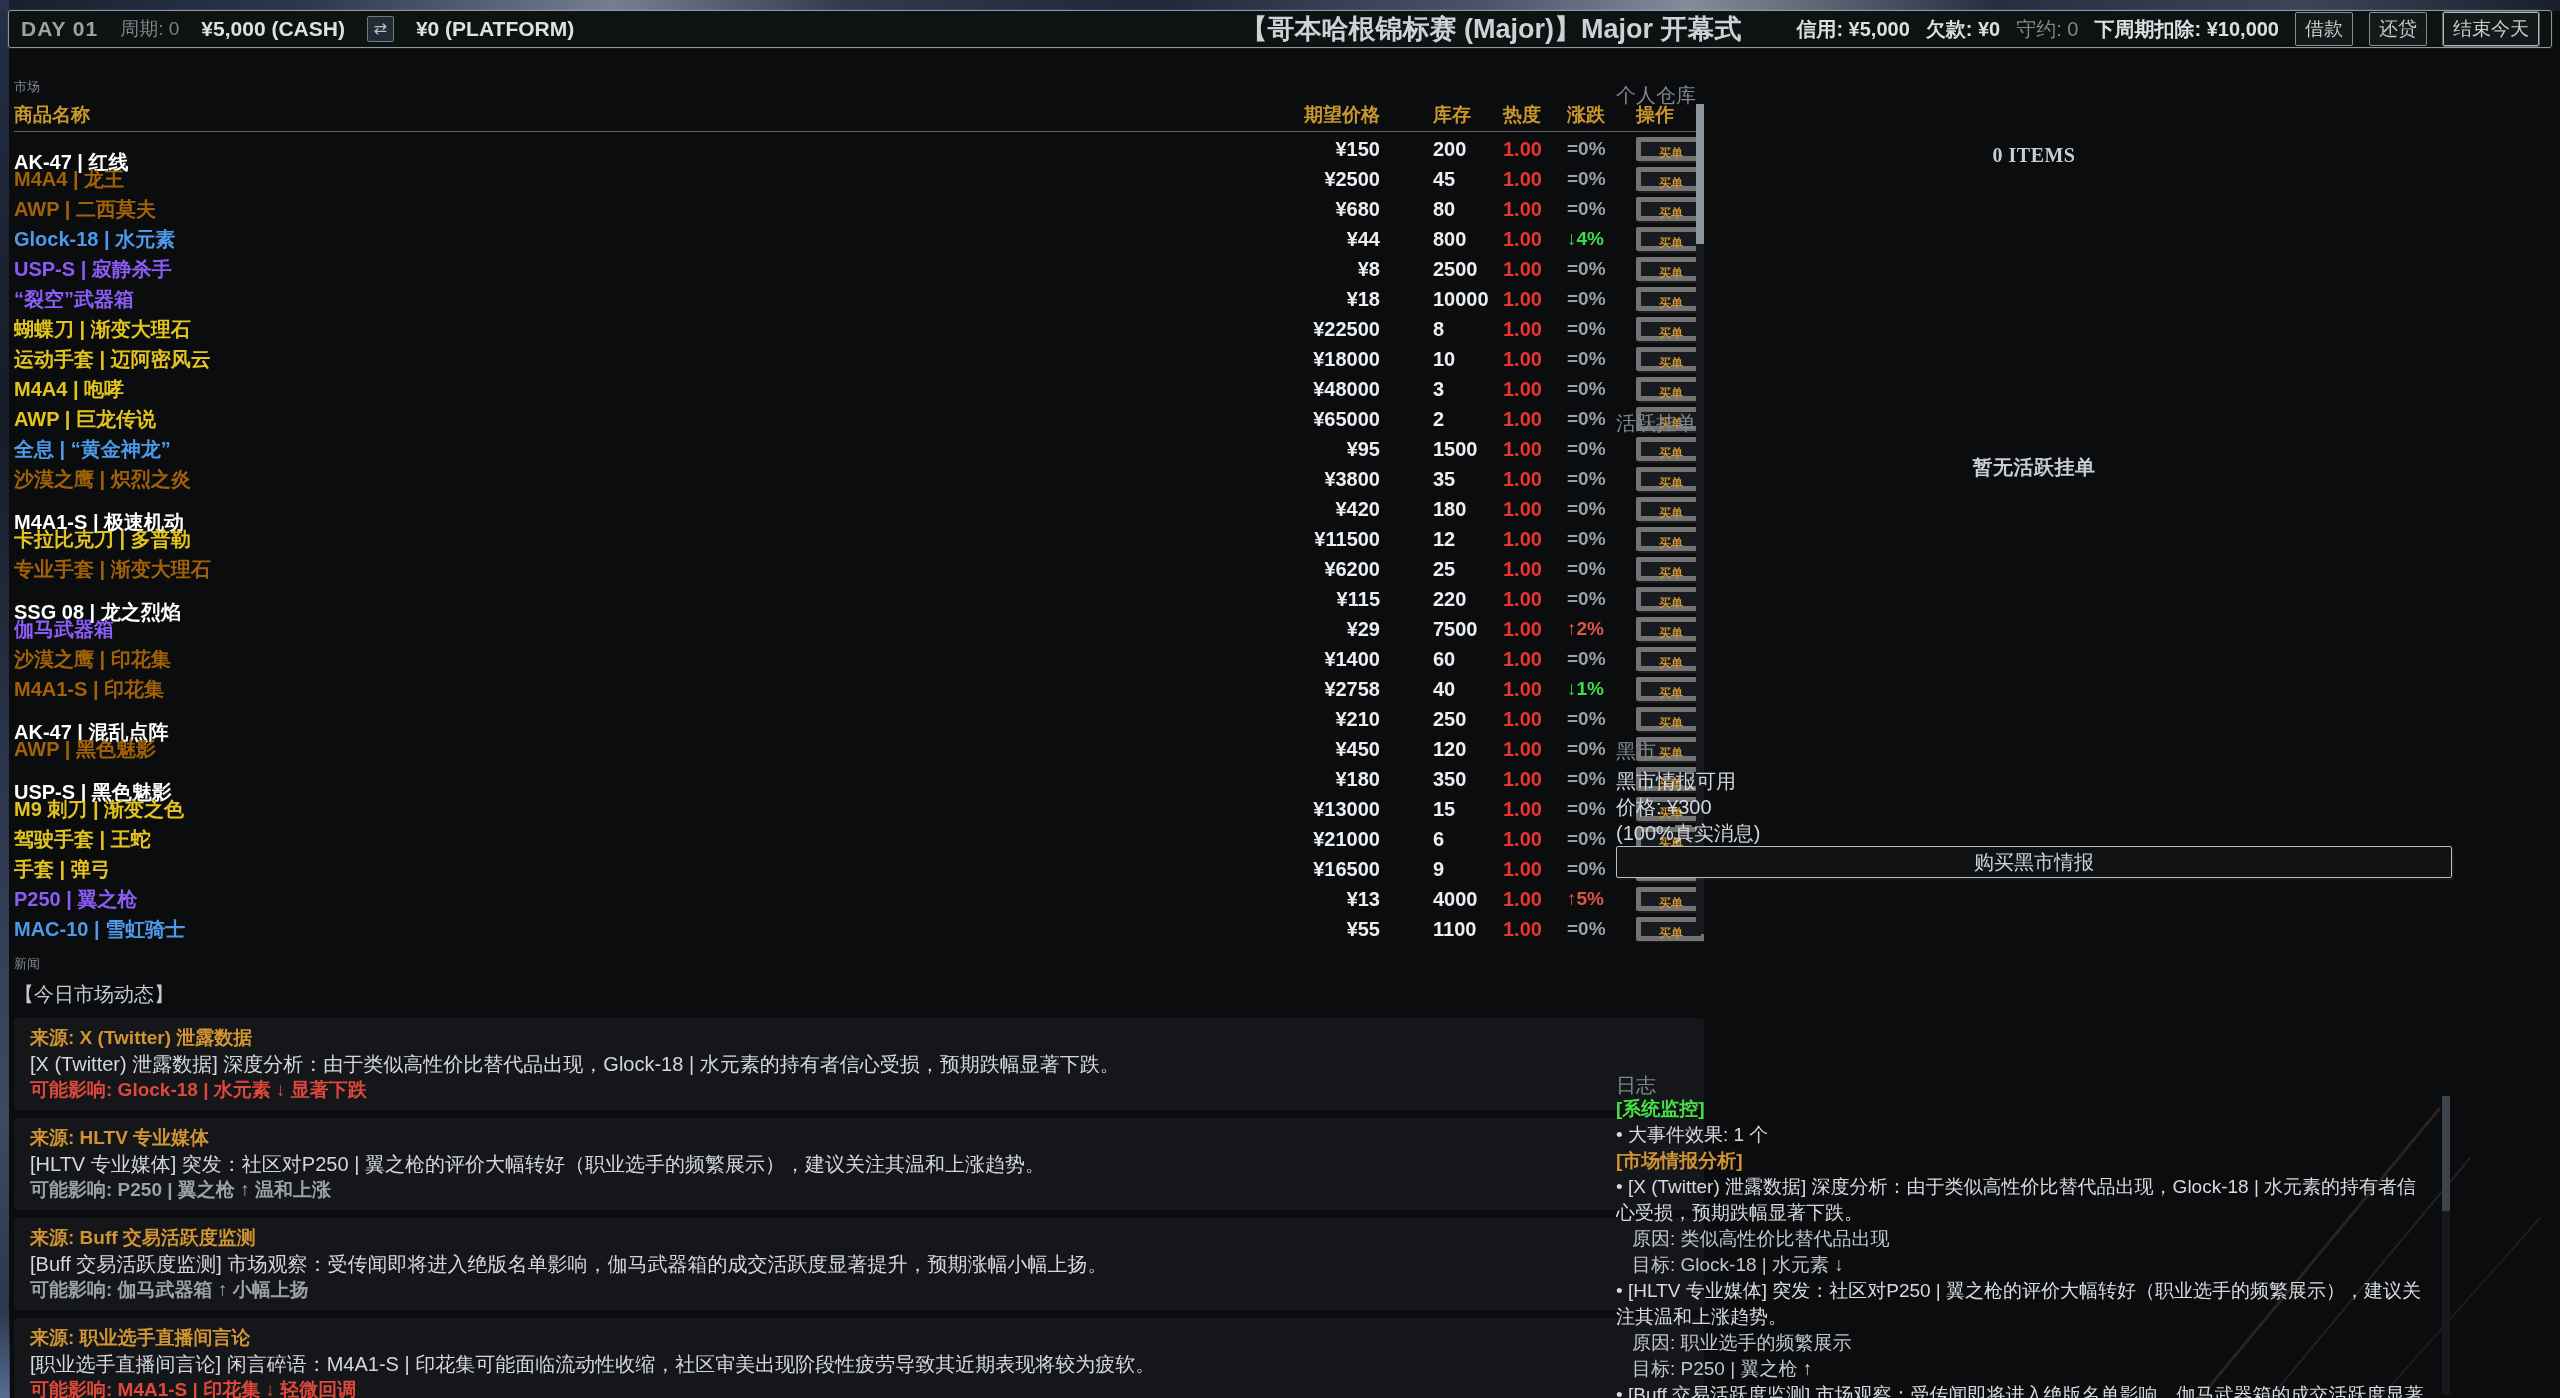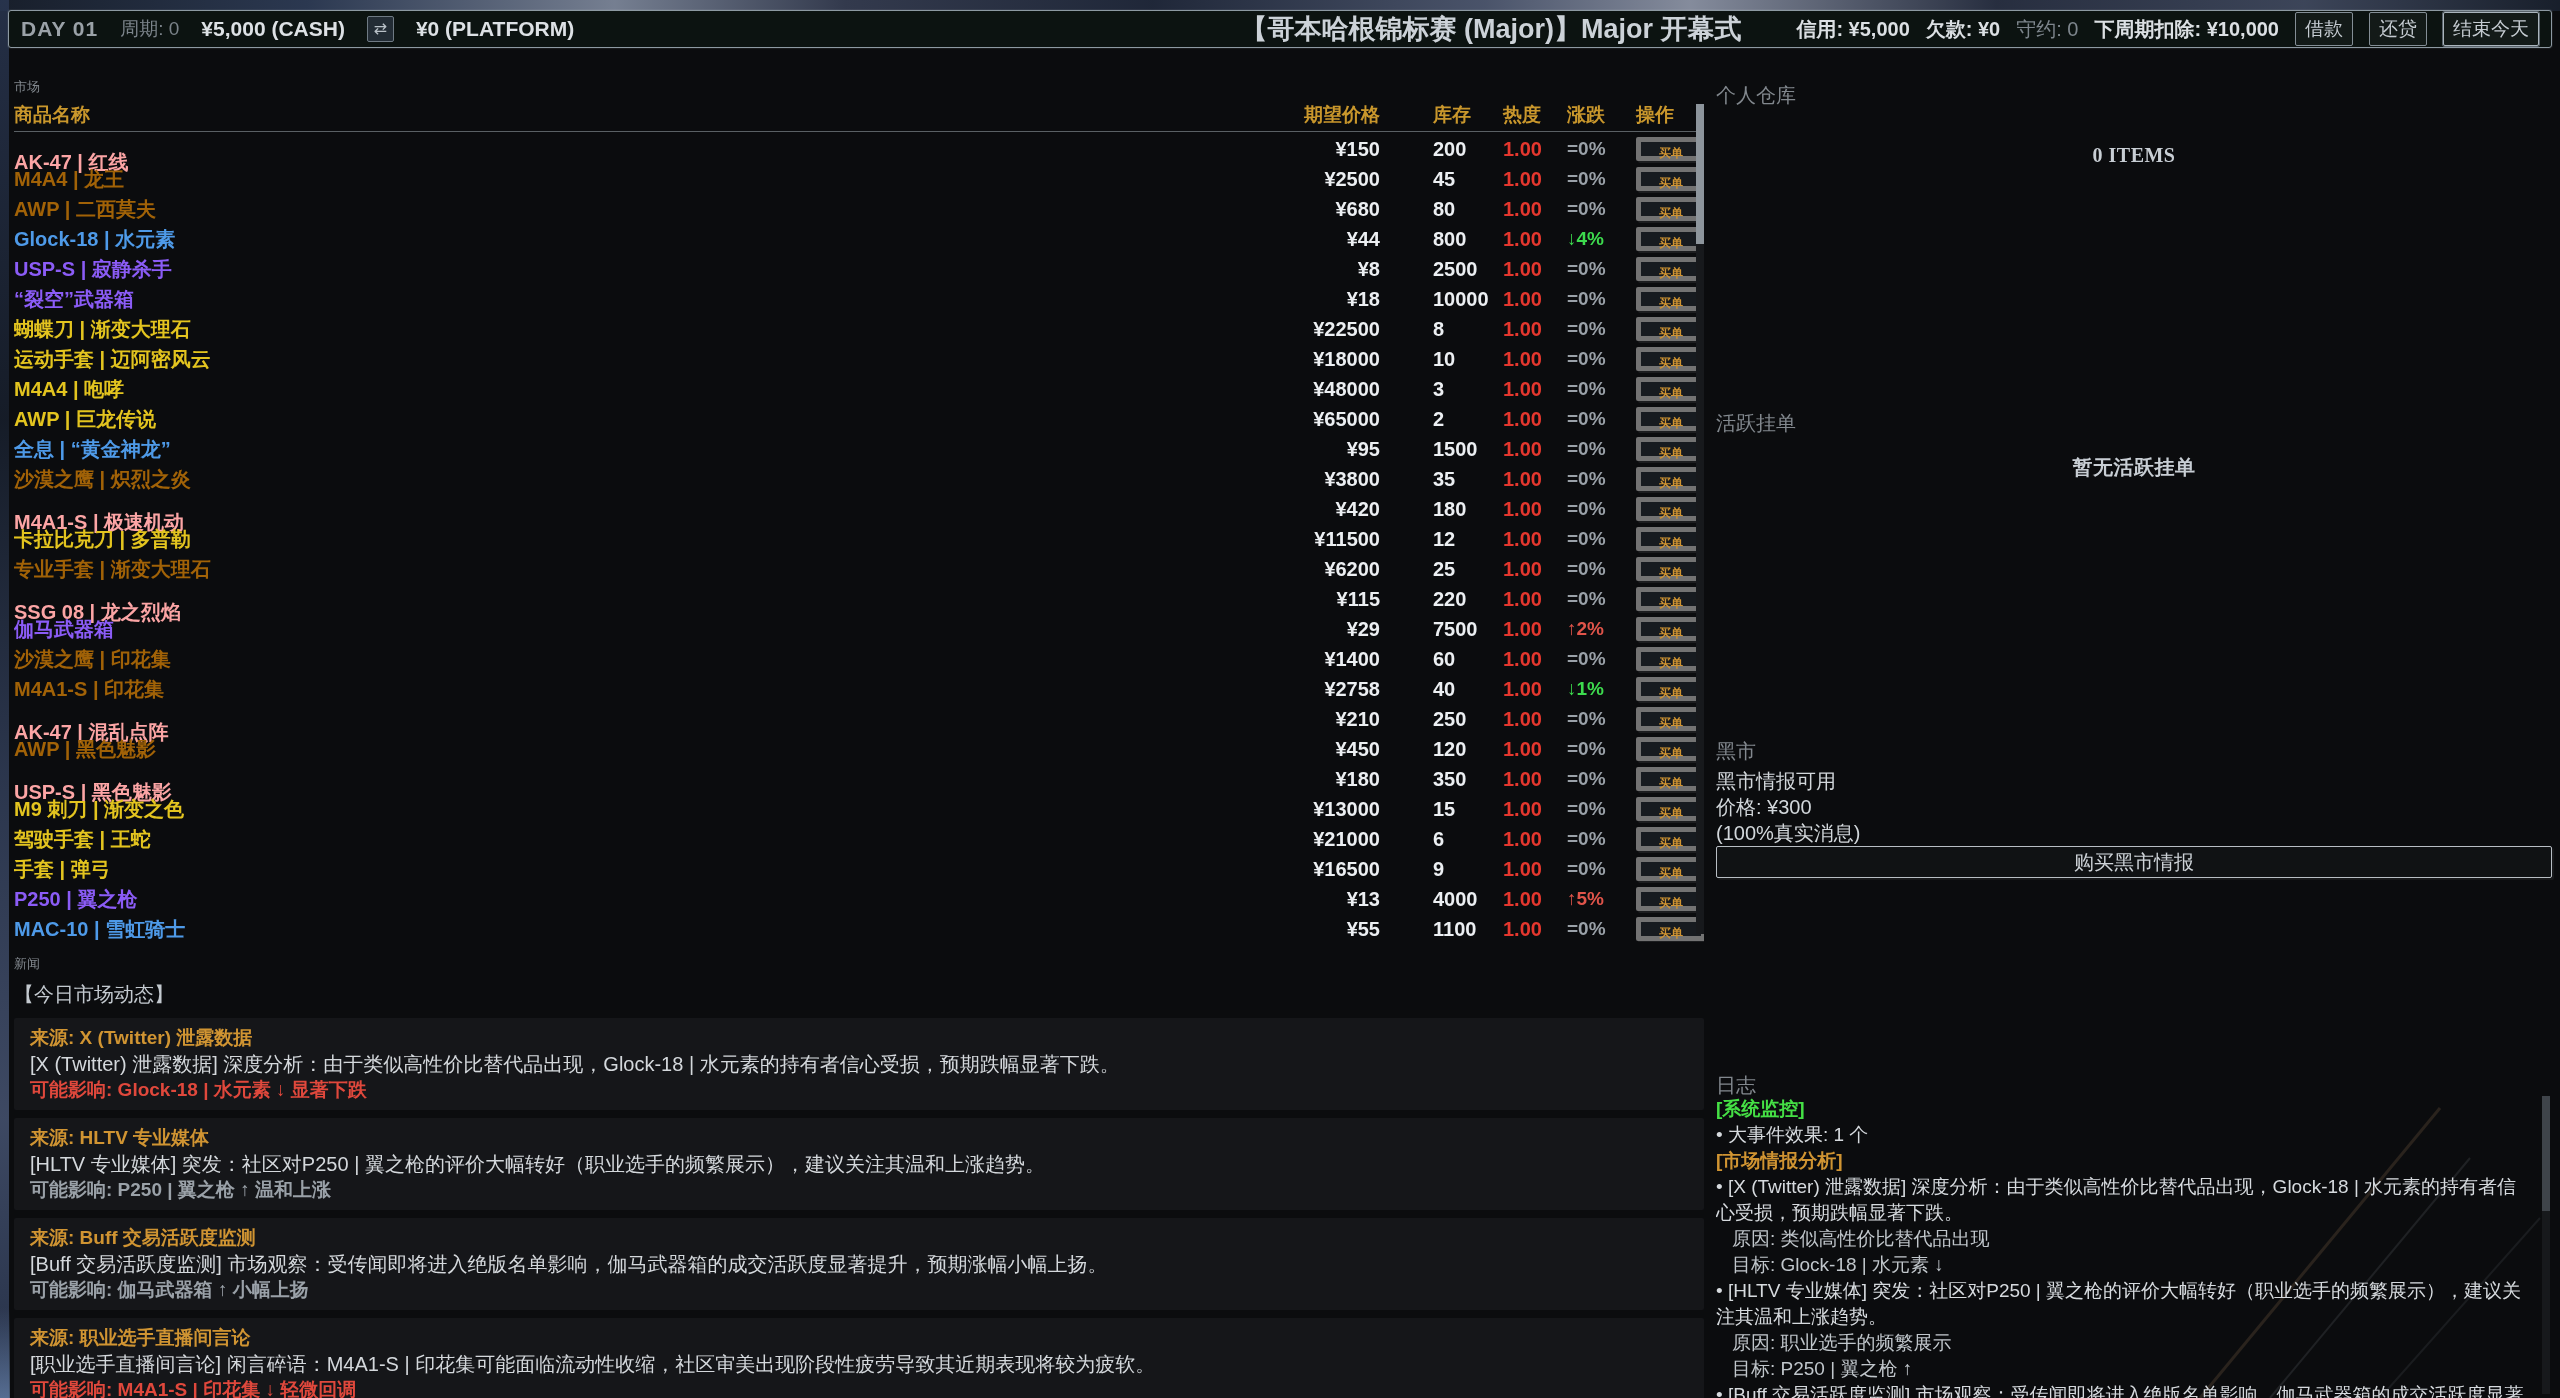--- a/index.html
+++ b/index.html
@@ -53,38 +53,38 @@
   .c-change{padding-left:14px;font-size:19px;font-weight:bold;color:#9aa1a8;}
   .c-action{padding-left:12px;}
   .hd-price{text-align:right;}
   .hd-stock{padding-left:53px;}
   .hd-heat{padding-left:8px;}
   .hd-change{padding-left:14px;}
   .hd-action{padding-left:12px;}
   .buy-btn{width:70px;height:24px;border:5px solid #737373;background:#171b20;color:#d09432;
     font-size:12px;font-weight:600;border-radius:2px;cursor:pointer;padding:0;line-height:22px;
     box-shadow:2px 2px 0 rgba(255,255,255,.07);font-family:inherit;}
-  .rar-purple{color:#fca5a5;margin-top:27px;} .rar-pink{color:#a16207;} .rar-blue{color:#4e9ae8;}
+  .rar-purple{color:#ffffff;margin-top:27px;} .rar-pink{color:#a16207;} .rar-blue{color:#4e9ae8;}
   .rar-gray{color:#8b5cf6;}  .rar-gold{color:#e3c41f;}
   .chg-down{color:#3ddb4e;} .chg-up{color:#e0544a;} .chg-flat{color:#9aa1a8;}
   .m-scroll{position:absolute;right:0;top:26px;width:8px;height:830px;background:#17191c;}
   .m-thumb{position:absolute;top:0;left:0;width:8px;height:140px;background:#8d959c;}
 
   
   .news{position:absolute;left:14px;top:955px;width:1690px;height:443px;overflow:hidden;}
   .news-sub{margin-top:8px;font-size:20px;color:#c3c9cf;}
   .news-list{margin-top:10px;}
   .news-card{background:#151619;border-radius:2px;padding:7px 16px;margin-bottom:8px;}
   .nc-source{font-size:19px;font-weight:bold;color:#d09432;line-height:26px;white-space:nowrap;}
   .nc-body{font-size:20px;color:#d4d8dc;line-height:26px;white-space:nowrap;overflow:hidden;}
   .nc-impact{font-size:19px;font-weight:600;line-height:26px;white-space:nowrap;}
   .tone-red{color:#e0483c;} .tone-gray{color:#9aa1a8;}
 
   
-  .rpanel{position:absolute;left:1716px;top:78px;width:836px;bottom:0;}
+  .rpanel{position:absolute;left:1616px;top:78px;width:836px;bottom:0;}
   .rp-label{position:absolute;left:0;font-size:20px;color:#82888e;}
   .rp-center{position:absolute;left:0;width:100%;text-align:center;font-size:20px;
     color:#c8ced4;font-weight:600;letter-spacing:.5px;}
   .bm-line{position:absolute;left:0;font-size:20px;color:#d2d7db;}
   .bm-buy{position:absolute;left:0;top:768px;width:100%;height:32px;border:1px solid #b8bec4;
     background:#101214;color:#ced3d8;font-size:20px;border-radius:2px;cursor:pointer;
     box-shadow:2px 2px 0 rgba(255,255,255,.05);font-family:Liberation Sans, sans-serif;}
   .log-box{position:absolute;left:0;top:1018px;width:812px;bottom:0;overflow:hidden;
     font-size:19px;line-height:26px;}
   .log-line{white-space:normal;}

